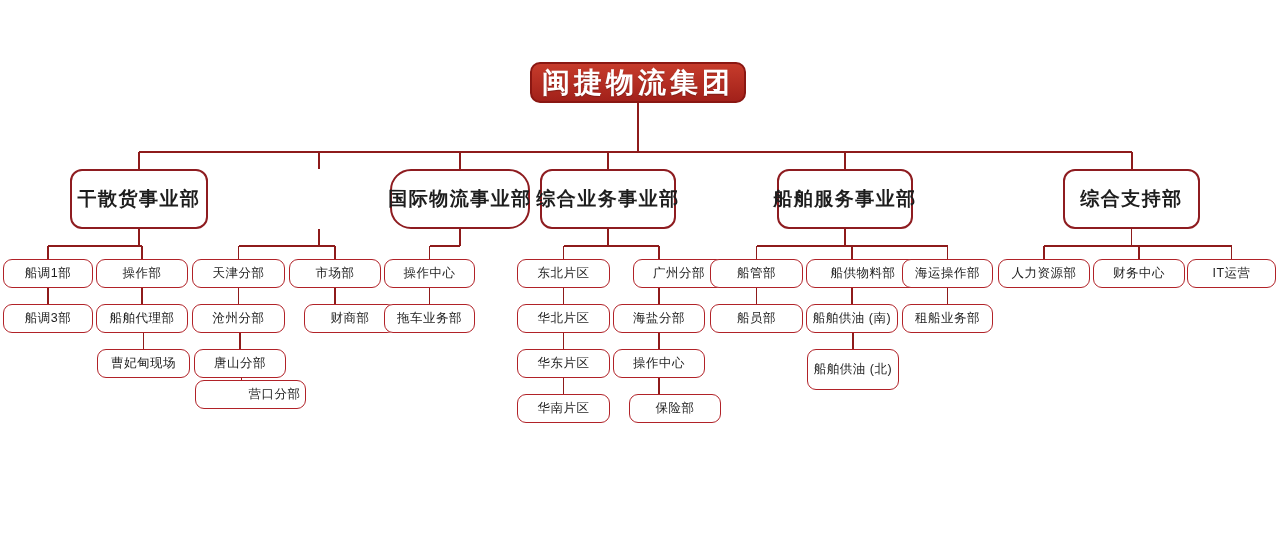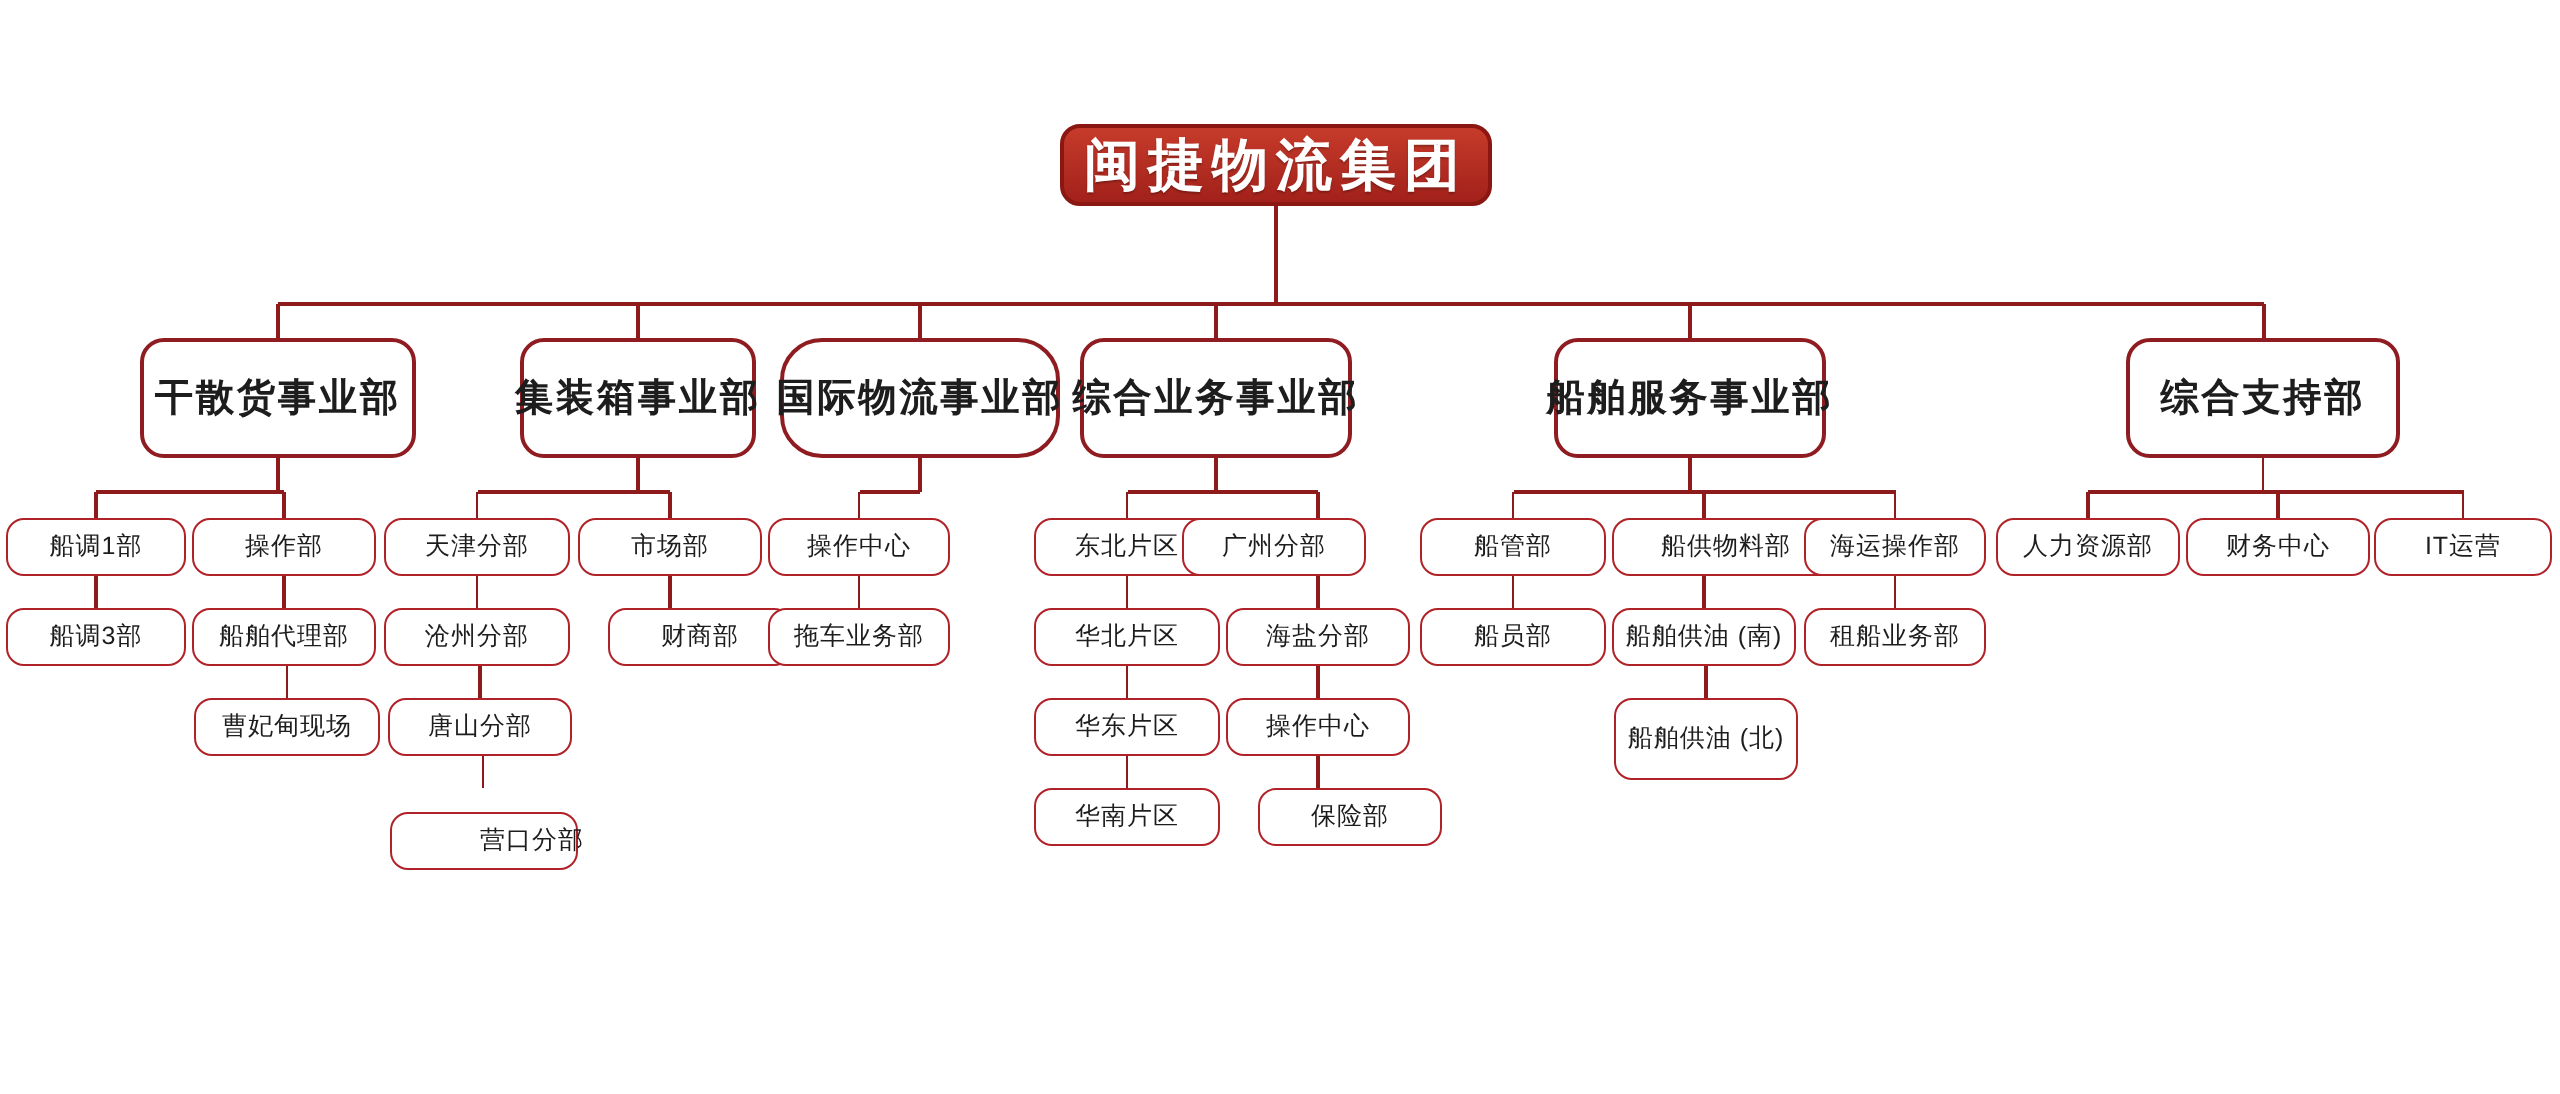--- a/index.html
+++ b/index.html
@@ -60,31 +60,30 @@
     <div class="node lvl3" style="left: 3px; top: 259px; width: 90px; height: 29px;">船调1部</div>
     <div class="line" style="left: 47.25px; top: 288px; width: 1.5px; height: 16px;"></div>
     <div class="node lvl3" style="left: 3px; top: 304px; width: 90px; height: 29px;">船调3部</div>
     <div class="line" style="left: 141.25px; top: 246px; width: 1.5px; height: 13px;"></div>
     <div class="node lvl3" style="left: 96px; top: 259px; width: 92px; height: 29px;">操作部</div>
     <div class="line" style="left: 141.25px; top: 288px; width: 1.5px; height: 16px;"></div>
     <div class="node lvl3" style="left: 96px; top: 304px; width: 92px; height: 29px;">船舶代理部</div>
     <div class="line" style="left: 142.75px; top: 333px; width: 1.5px; height: 16px;"></div>
     <div class="node lvl3" style="left: 97px; top: 349px; width: 93px; height: 29px;">曹妃甸现场</div>
     <div class="line" style="left: 318px; top: 152px; width: 2px; height: 17px;"></div>
-    <div class="node lvl2" style="left: 260px; top: 169px; width: 118px; height: 60px;">集装箱事业部</div>
     <div class="line" style="left: 318.25px; top: 229px; width: 1.5px; height: 17px;"></div>
     <div class="line" style="left: 238.5px; top: 245.25px; width: 96.5px; height: 1.5px;"></div>
     <div class="line" style="left: 237.75px; top: 246px; width: 1.5px; height: 13px;"></div>
     <div class="node lvl3" style="left: 192px; top: 259px; width: 93px; height: 29px;">天津分部</div>
     <div class="line" style="left: 237.75px; top: 288px; width: 1.5px; height: 16px;"></div>
     <div class="node lvl3" style="left: 192px; top: 304px; width: 93px; height: 29px;">沧州分部</div>
     <div class="line" style="left: 239.25px; top: 333px; width: 1.5px; height: 16px;"></div>
     <div class="node lvl3" style="left: 194px; top: 349px; width: 92px; height: 29px;">唐山分部</div>
     <div class="line" style="left: 240.75px; top: 378px; width: 1.5px; height: 16px;"></div>
-    <div class="node lvl3" style="left: 195px; top: 406px; width: 94px; height: 29px; padding-left: 48px;">营口分部</div>
+    <div class="node lvl3" style="left: 195px; top: 380px; width: 111px; height: 29px; padding-left: 48px;">营口分部</div>
     <div class="line" style="left: 334.25px; top: 246px; width: 1.5px; height: 13px;"></div>
     <div class="node lvl3" style="left: 289px; top: 259px; width: 92px; height: 29px;">市场部</div>
     <div class="line" style="left: 334.25px; top: 288px; width: 1.5px; height: 16px;"></div>
     <div class="node lvl3" style="left: 304px; top: 304px; width: 92px; height: 29px;">财商部</div>
     <div class="line" style="left: 459px; top: 152px; width: 2px; height: 17px;"></div>
     <div class="node lvl2" style="left: 390px; top: 169px; width: 140px; height: 60px; border-radius: 21px;">国际物流事业部</div>
     <div class="line" style="left: 459.25px; top: 229px; width: 1.5px; height: 17px;"></div>
     <div class="line" style="left: 429.5px; top: 245.25px; width: 30.5px; height: 1.5px;"></div>
     <div class="line" style="left: 428.75px; top: 246px; width: 1.5px; height: 13px;"></div>
     <div class="node lvl3" style="left: 384px; top: 259px; width: 91px; height: 29px;">操作中心</div>
@@ -96,21 +95,21 @@
     <div class="line" style="left: 563.5px; top: 245.25px; width: 95.5px; height: 1.5px;"></div>
     <div class="line" style="left: 562.75px; top: 246px; width: 1.5px; height: 13px;"></div>
     <div class="node lvl3" style="left: 517px; top: 259px; width: 93px; height: 29px;">东北片区</div>
     <div class="line" style="left: 562.75px; top: 288px; width: 1.5px; height: 16px;"></div>
     <div class="node lvl3" style="left: 517px; top: 304px; width: 93px; height: 29px;">华北片区</div>
     <div class="line" style="left: 562.75px; top: 333px; width: 1.5px; height: 16px;"></div>
     <div class="node lvl3" style="left: 517px; top: 349px; width: 93px; height: 29px;">华东片区</div>
     <div class="line" style="left: 562.75px; top: 378px; width: 1.5px; height: 16px;"></div>
     <div class="node lvl3" style="left: 517px; top: 394px; width: 93px; height: 29px;">华南片区</div>
     <div class="line" style="left: 658.25px; top: 246px; width: 1.5px; height: 13px;"></div>
-    <div class="node lvl3" style="left: 591px; top: 259px; width: 92px; height: 29px;">广州分部</div>
+    <div class="node lvl3" style="left: 633px; top: 259px; width: 92px; height: 29px;">广州分部</div>
     <div class="line" style="left: 658.25px; top: 288px; width: 1.5px; height: 16px;"></div>
     <div class="node lvl3" style="left: 613px; top: 304px; width: 92px; height: 29px;">海盐分部</div>
     <div class="line" style="left: 658.25px; top: 333px; width: 1.5px; height: 16px;"></div>
     <div class="node lvl3" style="left: 613px; top: 349px; width: 92px; height: 29px;">操作中心</div>
     <div class="line" style="left: 658.25px; top: 378px; width: 1.5px; height: 16px;"></div>
     <div class="node lvl3" style="left: 613px; top: 394px; width: 92px; height: 29px; margin-left: 16px;">保险部</div>
     <div class="line" style="left: 844px; top: 152px; width: 2px; height: 17px;"></div>
     <div class="node lvl2" style="left: 777px; top: 169px; width: 136px; height: 60px;">船舶服务事业部</div>
     <div class="line" style="left: 844.25px; top: 229px; width: 1.5px; height: 17px;"></div>
     <div class="line" style="left: 756.5px; top: 245.25px; width: 191px; height: 1.5px;"></div>

